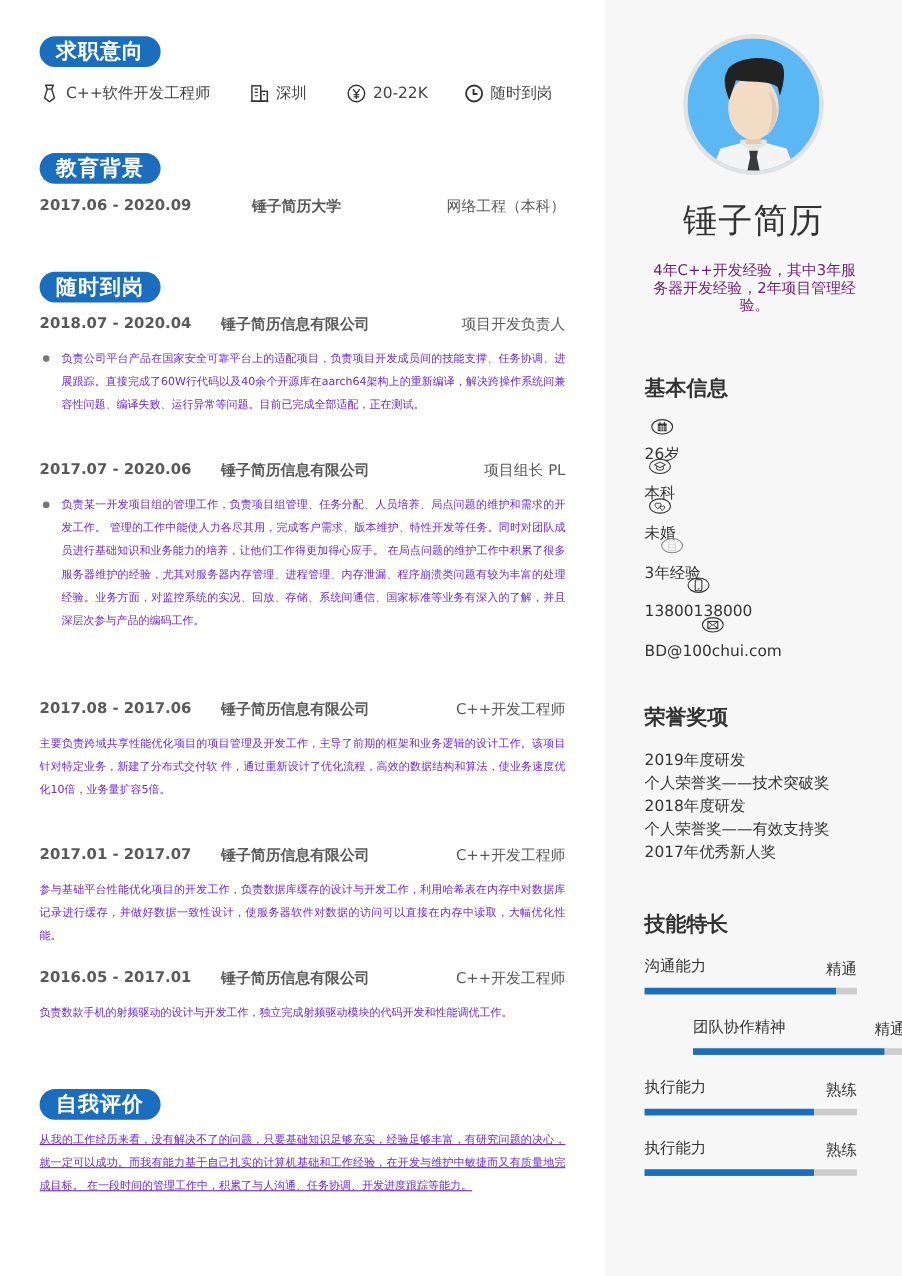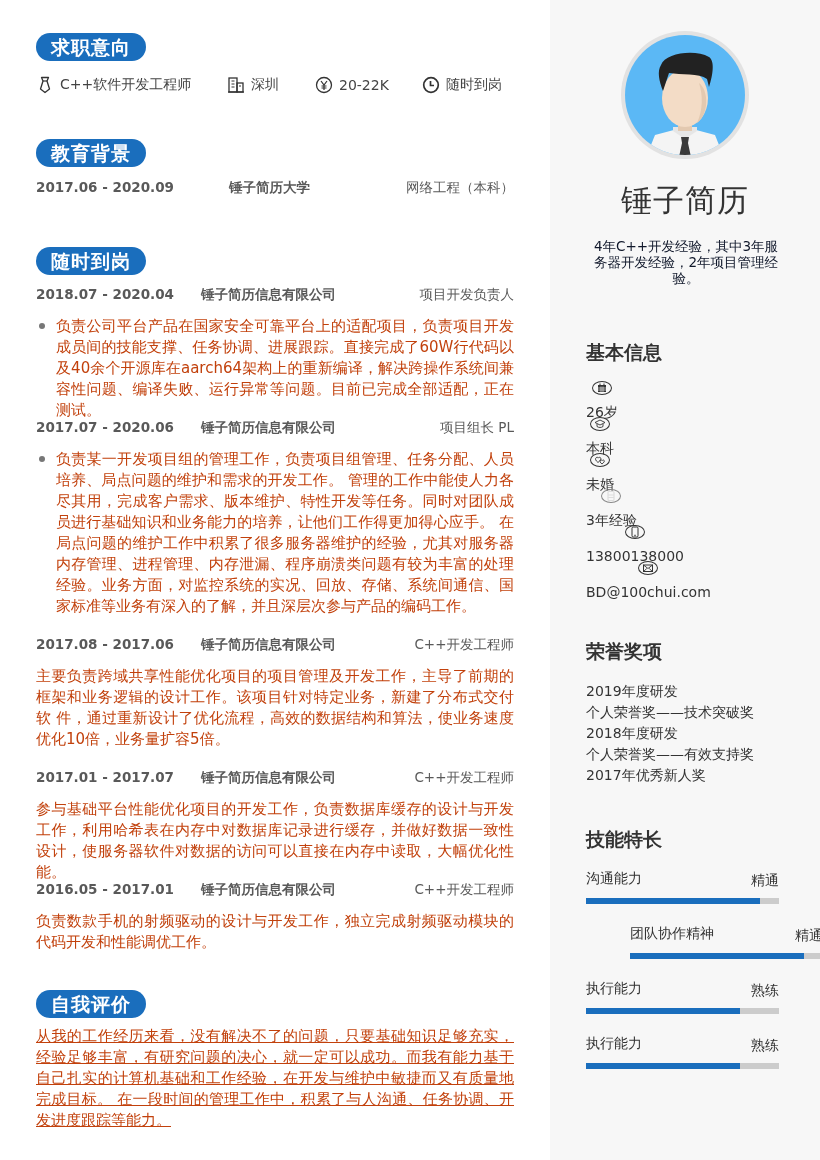--- a/index.html
+++ b/index.html
@@ -19,29 +19,29 @@
   .intent-row { position: absolute; left: 36px; top: 76px; width: 480px; height: 20px; font-size: 14px; color: #444; }
   .intent-item { position: absolute; top: 0; display: flex; align-items: center; gap: 6px; white-space: nowrap; }
   .intent-item svg { width: 18px; height: 18px; }
 
   .row-head { position: absolute; left: 36px; width: 478px; height: 20px; font-size: 13.5px; }
   .row-head .date { position: absolute; left: 0; top: 0; font-weight: bold; color: #595959; white-space: nowrap; }
   .row-head .org { position: absolute; left: 165px; top: 0; font-weight: bold; color: #595959; white-space: nowrap; }
   .row-head .org.edu { left: 193px; }
   .row-head .role { position: absolute; right: 0; top: 0; color: #595959; white-space: nowrap; }
 
-  .para { position: absolute; left: 36px; width: 478px; font-size: 15px; line-height: 21px; color: #c2410c; text-align: justify; }
+  .para { position: absolute; left: 36px; width: 478px; font-size: 10px; line-height: 21px; color: #6d28d9; text-align: justify; }
   .para.bullet { left: 56px; width: 458px; }
   .dot { position: absolute; left: 39px; width: 6px; height: 6px; background: #777; border-radius: 50%; }
 
   
   .avatar { position: absolute; left: 71px; top: 31px; width: 128px; height: 128px; border-radius: 50%; background: #e2e2e2; }
   .avatar svg { position: absolute; left: 4px; top: 4px; }
   .name { position: absolute; left: 0; top: 180px; width: 270px; text-align: center; font-size: 31px; color: #333; letter-spacing: 1px; }
-  .summary { position: absolute; left: 38px; top: 238px; width: 196px; font-size: 13.5px; line-height: 16px; color: #0f172a; text-align: center; }
+  .summary { position: absolute; left: 38px; top: 238px; width: 196px; font-size: 13.5px; line-height: 16px; color: #701a75; text-align: center; }
 
   .rtitle { position: absolute; left: 36px; font-size: 19px; font-weight: bold; color: #333; }
 
   .info-item { position: absolute; left: 36px; height: 22px; display: flex; align-items: center; gap: 9px; font-size: 14px; color: #333; flex-direction: column; }
   .info-icon { width: 20px; height: 20px; border: 1.4px solid #333; border-radius: 50%; display: flex; align-items: center; justify-content: center; }
   .info-icon svg { width: 12px; height: 12px; }
 
   .honors { position: absolute; left: 36px; top: 681px; width: 210px; font-size: 14px; line-height: 21px; color: #333; }
 
   .skill { position: absolute; left: 36px; width: 193px; height: 40px; }

